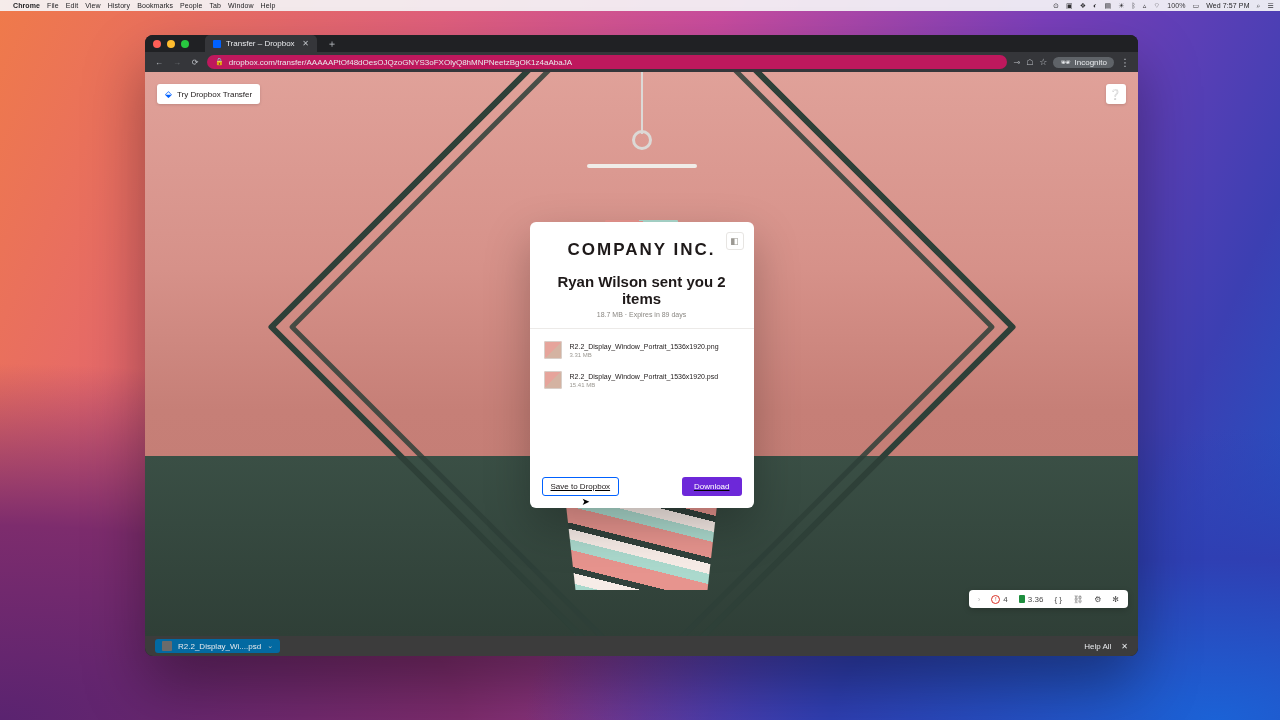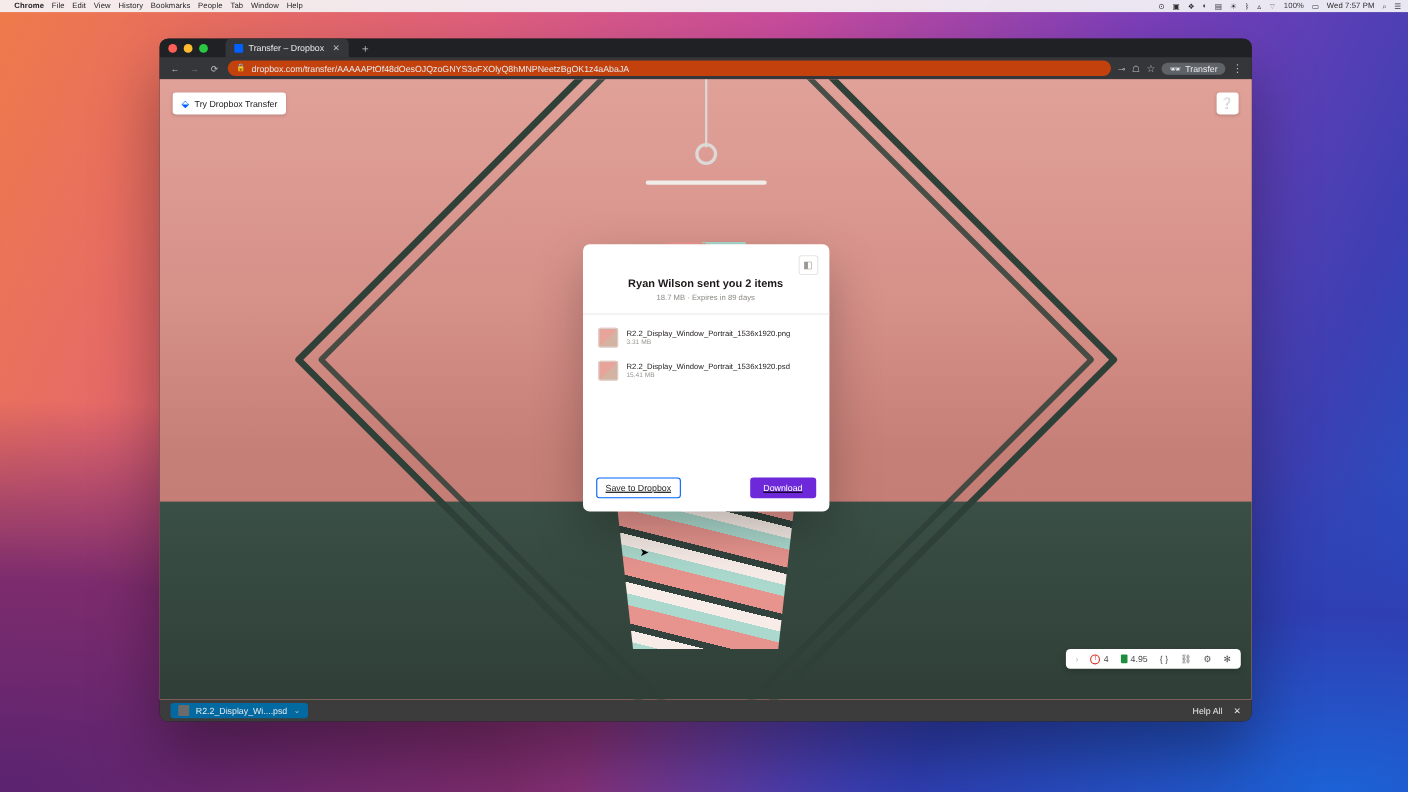--- a/index.html
+++ b/index.html
@@ -53,21 +53,21 @@
   .tab .tab-x { font-size: 8px; color: #bdc1c6; margin-left: auto; cursor: pointer;}
   .newtab { font-size: 10px; color: #bdc1c6; margin-left: 4px; cursor: pointer;}
 
   
   .addrbar {
     height: 20px; background: #35363a; display: flex; align-items: center; gap: 6px; padding: 0 8px;
     color: #bdc1c6; font-size: 8px;
   }
   .nav-btn { width: 12px; text-align: center; cursor: pointer; }
   .url {
-    flex: 1; height: 14px; background: #c2410c; border-radius: 7px;
+    flex: 1; height: 14px; background: #be185d; border-radius: 7px;
     display: flex; align-items: center; gap: 5px; padding: 0 8px;
     color: #e8eaed; font-size: 8px;
   }
   .url .lock { font-size: 7px; }
   .addr-right { display: flex; align-items: center; gap: 6px; }
   .incognito {
     display: flex; align-items: center; gap: 4px; background: #5f6368;
     border-radius: 9px; padding: 1px 7px; font-size: 8px; color: #e8eaed;
   }
   .incognito .hat { font-size: 8px; }
@@ -108,21 +108,21 @@
   
   .card {
     position: absolute; left: 50%; top: 150px; transform: translateX(-50%);
     width: 224px; background: #ffffff; border-radius: 6px;
     box-shadow: 0 18px 45px rgba(0,0,0,.25);
     display: flex; flex-direction: column;
   }
   .card-head { position: relative; text-align: center; padding: 18px 16px 10px; border-bottom: 1px solid #eceae8; }
   .brand { font-family: Impact, "Arial Black", sans-serif; font-weight: 700; letter-spacing: 2px; font-size: 17px; color: #1e1919; }
   .card-close { position: absolute; right: 10px; top: 10px; width: 18px; height: 18px; border: 1px solid #e7e5e2; border-radius: 3px; font-size: 9px; color: #9b9892; display:flex; align-items:center; justify-content:center; cursor:pointer;}
-  .heading { font-size: 10px; font-weight: 700; color: #1e1919; margin-top: 13px; }
+  .heading { font-size: 15px; font-weight: 700; color: #1e1919; margin-top: 13px; }
   .subline { font-size: 7px; color: #8a8782; margin-top: 4px; }
 
   .files { padding: 6px 0; }
   .file-row { display: flex; gap: 8px; padding: 6px 14px; align-items: center; }
   .thumb {
     width: 18px; height: 18px; border-radius: 2px; flex: none;
     background:
       linear-gradient(135deg, #e6a49b 0 50%, #d4b3a2 50% 100%);
     box-shadow: inset 0 0 0 1px #d9cfc9;
   }
@@ -224,21 +224,21 @@
     <div class="url">
       <span class="lock glyph">🔒</span>
       <span>dropbox.com/transfer/AAAAAPtOf48dOesOJQzoGNYS3oFXOlyQ8hMNPNeetzBgOK1z4aAbaJA</span>
     </div>
     <div class="addr-right">
       <span class="glyph" style="font-size:8px;">⊸</span>
       <span class="glyph" style="font-size:8px;">☖</span>
       <span class="glyph" style="font-size:9px;">☆</span>
       <div class="incognito">
         <span class="hat glyph">🕶</span>
-        <span>Transfer</span>
+        <span>Incognito</span>
       </div>
       <span class="kebab">⋮</span>
     </div>
   </div>
 
   <div class="viewport">
     <div class="scene">
       <div class="sky"></div>
       <div class="floor"></div>
       <div class="diamond"></div>
@@ -254,20 +254,21 @@
       <span>Try Dropbox Transfer</span>
     </div>
 
     <div class="help-btn">
       <span class="glyph" style="font-size:10px; color:#555;">❔</span>
     </div>
 
     <div class="card">
       <div class="card-head">
         <div class="card-close">◧</div>
+        <div class="brand">COMPANY INC.</div>
         <div class="heading">Ryan Wilson sent you 2 items</div>
         <div class="subline">18.7 MB · Expires in 89 days</div>
       </div>
       <div class="files">
         <div class="file-row">
           <span class="thumb"></span>
           <div class="file-text">
             <span class="file-name">R2.2_Display_Window_Portrait_1536x1920.png</span>
             <span class="file-meta">3.31 MB</span>
           </div>
@@ -290,21 +291,21 @@
     <span class="cursor glyph">➤</span>
 
     <div class="dev-toolbar">
       <span class="chip" style="color:#bbb;">›</span>
       <span class="chip">
           <span class="pill-red">!</span>
           <span>4</span>
         </span>
       <span class="chip">
           <span class="pill-green"></span>
-          <span>4.95</span>
+          <span>3.36</span>
         </span>
       <span class="chip">{ }</span>
       <span class="chip glyph">⛓</span>
       <span class="chip glyph">⚙</span>
       <span class="chip glyph">✻</span>
     </div>
   </div>
 
   <div class="dl-shelf">
     <div class="dl-item">

